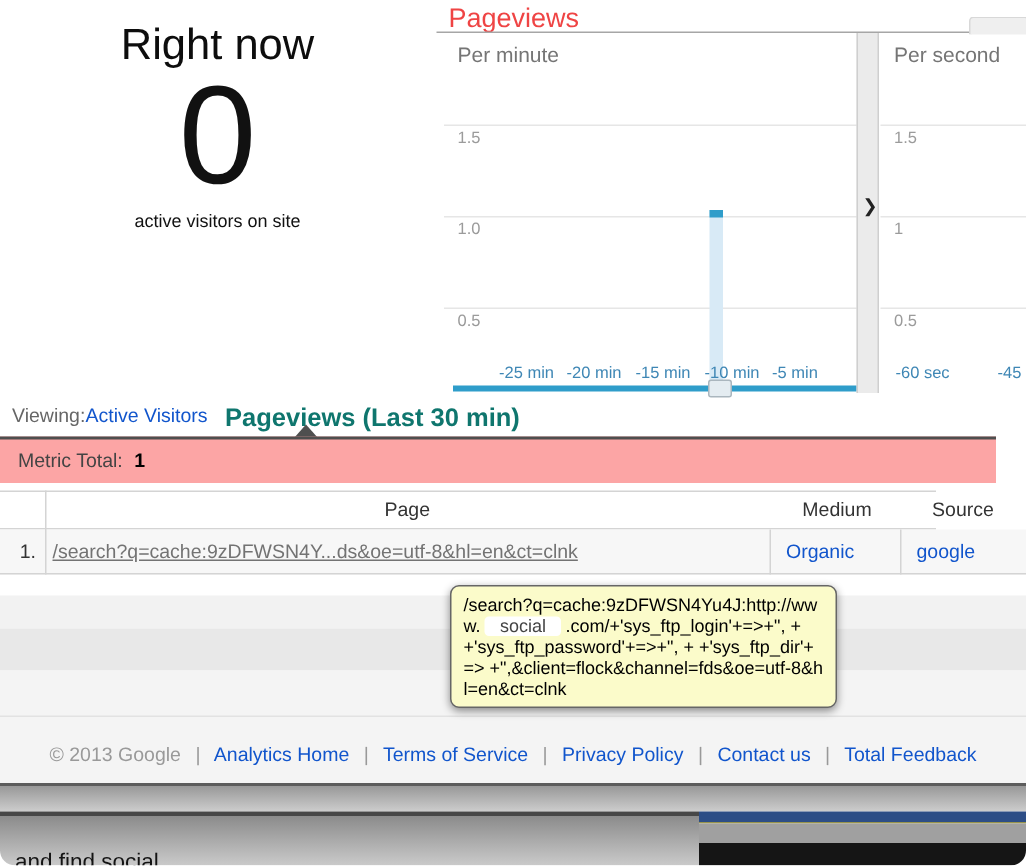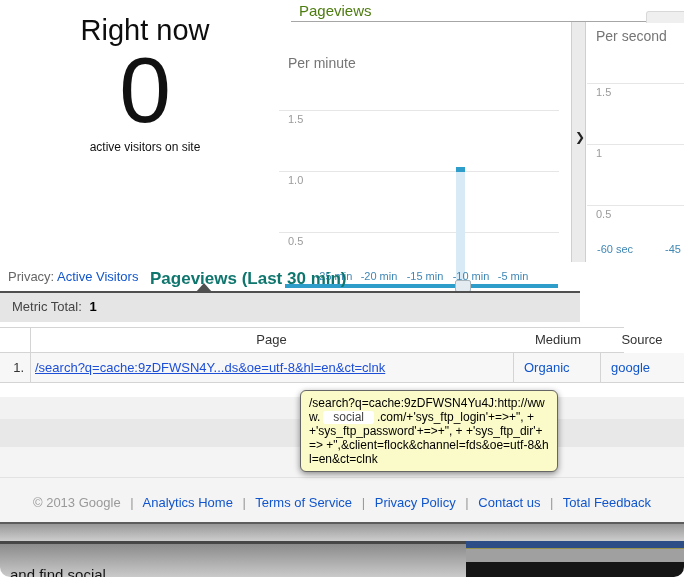--- a/index.html
+++ b/index.html
@@ -6,26 +6,26 @@
   .screen{position:relative;width:684px;height:577px;overflow:hidden;background:#fff;
           font-family:"Liberation Sans","DejaVu Sans",sans-serif;color:#222;border-radius:10px;}
   .abs{position:absolute;}
 
   
   .rn-title{left:0;top:14px;width:290px;text-align:center;font-size:29px;color:#0d0d0d;}
   .rn-zero{left:0;top:44px;width:290px;text-align:center;font-size:93px;line-height:1;color:#111;}
   .rn-sub{left:0;top:140px;width:290px;text-align:center;font-size:12px;color:#111;}
 
   
-  .pv-title{left:299px;top:2px;font-size:15px;color:#4d7c0f;}
+  .pv-title{left:299px;top:2px;font-size:18px;color:#ef4444;}
   .pv-underline{left:291px;top:21px;width:393px;height:1px;background:#a6a6a6;}
   .corner-tab{left:646px;top:11px;width:38px;height:11px;background:#efefef;
               border:1px solid #d8d8d8;border-bottom:none;border-radius:3px 3px 0 0;}
   .chart{top:22px;height:240px;}
-  .chart-minute{left:279px;width:280px;margin-top:27px;}
+  .chart-minute{left:296px;width:280px;}
   .chart-second{left:587px;width:97px;}
   .chart-label{position:absolute;left:9px;top:6px;font-size:14px;color:#757575;}
   .gridline{position:absolute;left:0;right:0;height:1px;background:#e6e6e6;}
   .gl1{top:61px;} .gl2{top:122px;} .gl3{top:183px;}
   .ytick{position:absolute;left:9px;font-size:11px;color:#9b9b9b;}
   .yt1{top:64px;} .yt2{top:125px;} .yt3{top:186px;}
   .xtick{position:absolute;top:221px;width:50px;text-align:center;font-size:11px;color:#3f87b5;}
   .xt0{left:30px;} .xt1{left:75px;} .xt2{left:121px;} .xt3{left:167px;} .xt4{left:209px;}
   .xt-60{left:2px;text-align:left;padding-left:8px;} .xt-45{left:70px;text-align:left;padding-left:8px;}
   .bar{position:absolute;left:177px;top:118px;width:9px;height:117px;background:#d8eaf6;}
@@ -38,38 +38,38 @@
   .divider .arrow{position:absolute;left:3px;top:108px;font-size:12px;font-weight:bold;color:#222;}
 
   
   .viewing-label{left:8px;top:269px;font-size:13px;color:#666;}
   .tab-active-visitors{left:57px;top:269px;font-size:13px;color:#1155cc;cursor:pointer;}
   .tab-pageviews{left:150px;top:269px;font-size:17px;font-weight:bold;color:#0f766e;cursor:pointer;}
   .caret-up{left:196px;top:283px;width:0;height:0;border-left:8px solid transparent;
             border-right:8px solid transparent;border-bottom:9px solid #4f4f4f;}
 
   
-  .metric-box{left:0;top:291px;width:580px;height:31px;background:#e5e5e5;
+  .metric-box{left:0;top:291px;width:664px;height:31px;background:#fca5a5;
               border-top:2px solid #4f4f4f;box-sizing:border-box;line-height:28px;font-size:13px;color:#444;}
   .metric-box .lbl{margin-left:12px;}
   .metric-box .val{font-weight:bold;color:#000;margin-left:4px;}
 
   
   .thead{left:0;top:327px;width:624px;height:26px;background:#fff;border-top:1px solid #d4d4d4;
          border-bottom:1px solid #d4d4d4;box-sizing:border-box;}
   .th{position:absolute;top:4px;font-size:13px;color:#333;text-align:center;}
   .th-page{left:30px;width:483px;} .th-medium{left:513px;width:90px;} .th-source{left:600px;width:84px;}
   .trow{left:0;top:353px;width:684px;height:30px;background:#f7f7f7;border-bottom:1px solid #d4d4d4;
         box-sizing:border-box;font-size:13px;line-height:29px;}
   .vsep{position:absolute;width:1px;background:#d4d4d4;}
   .vsep-idx{left:30px;top:327px;height:56px;}
   .vsep-med{left:513px;top:353px;height:30px;}
   .vsep-src{left:600px;top:353px;height:30px;}
   .cell-index{position:absolute;left:0;width:24px;text-align:right;color:#333;}
-  .cell-page{position:absolute;left:35px;color:#1d4ed8;text-decoration:underline;cursor:pointer;}
+  .cell-page{position:absolute;left:35px;color:#737373;text-decoration:underline;cursor:pointer;}
   .cell-medium{position:absolute;left:524px;color:#1155cc;cursor:pointer;}
   .cell-source{position:absolute;left:611px;color:#1155cc;cursor:pointer;}
 
   
   .band1{left:0;top:397px;width:684px;height:22px;background:#f2f2f2;}
   .band2{left:0;top:419px;width:684px;height:28px;background:#e8e8e8;}
   .band3{left:0;top:447px;width:684px;height:75px;background:#f4f4f4;}
   .band-hairline{left:0;top:477px;width:684px;height:1px;background:#e2e2e2;}
 
   
@@ -138,21 +138,21 @@
     <div class="gridline gl1"></div>
     <div class="gridline gl2"></div>
     <div class="gridline gl3"></div>
     <span class="ytick yt1">1.5</span>
     <span class="ytick yt2">1</span>
     <span class="ytick yt3">0.5</span>
     <span class="xtick xt-60">-60 sec</span>
     <span class="xtick xt-45">-45</span>
   </div>
 
-  <span class="abs viewing-label">Privacy:</span>
+  <span class="abs viewing-label">Viewing:</span>
   <span class="abs tab-active-visitors">Active Visitors</span>
   <span class="abs tab-pageviews">Pageviews (Last 30 min)</span>
   <div class="abs caret-up"></div>
 
   <div class="abs metric-box">
     <span class="lbl">Metric Total:</span>
     <span class="val">1</span>
   </div>
 
   <div class="abs thead">

